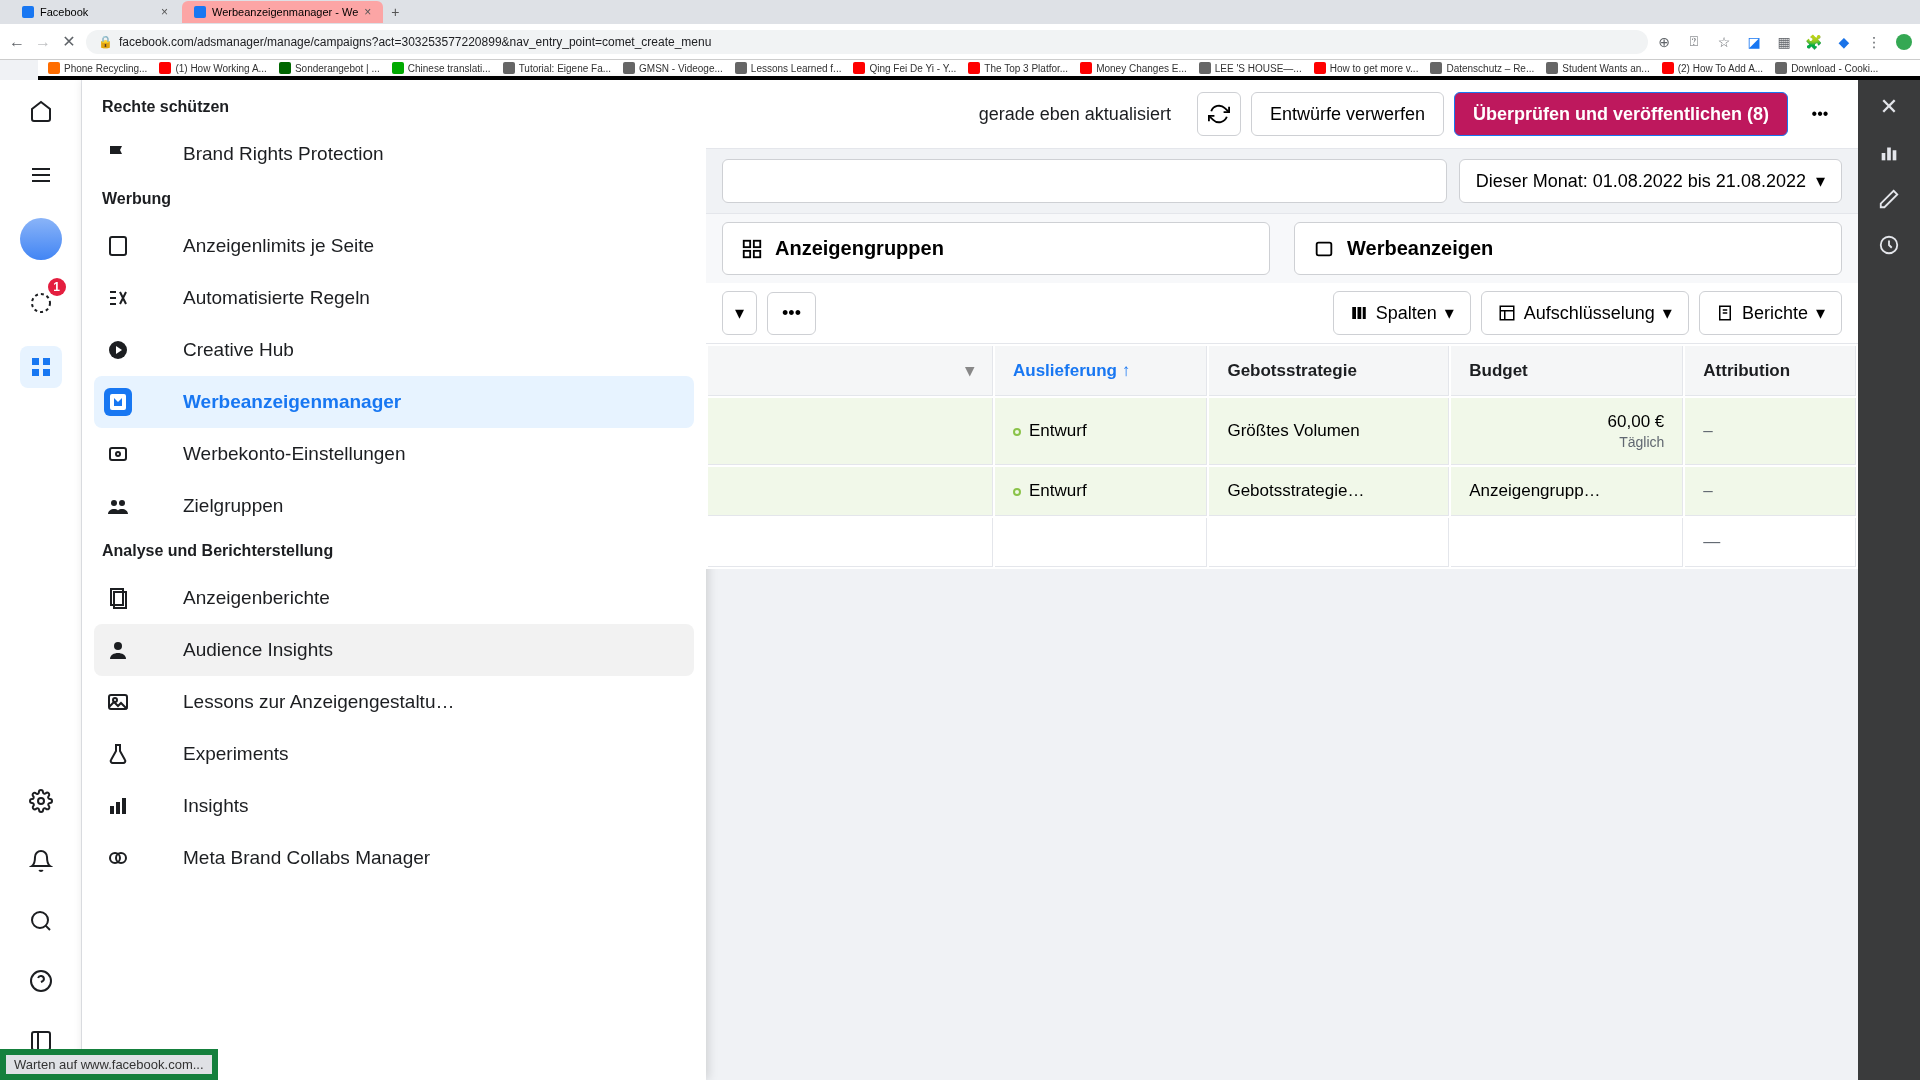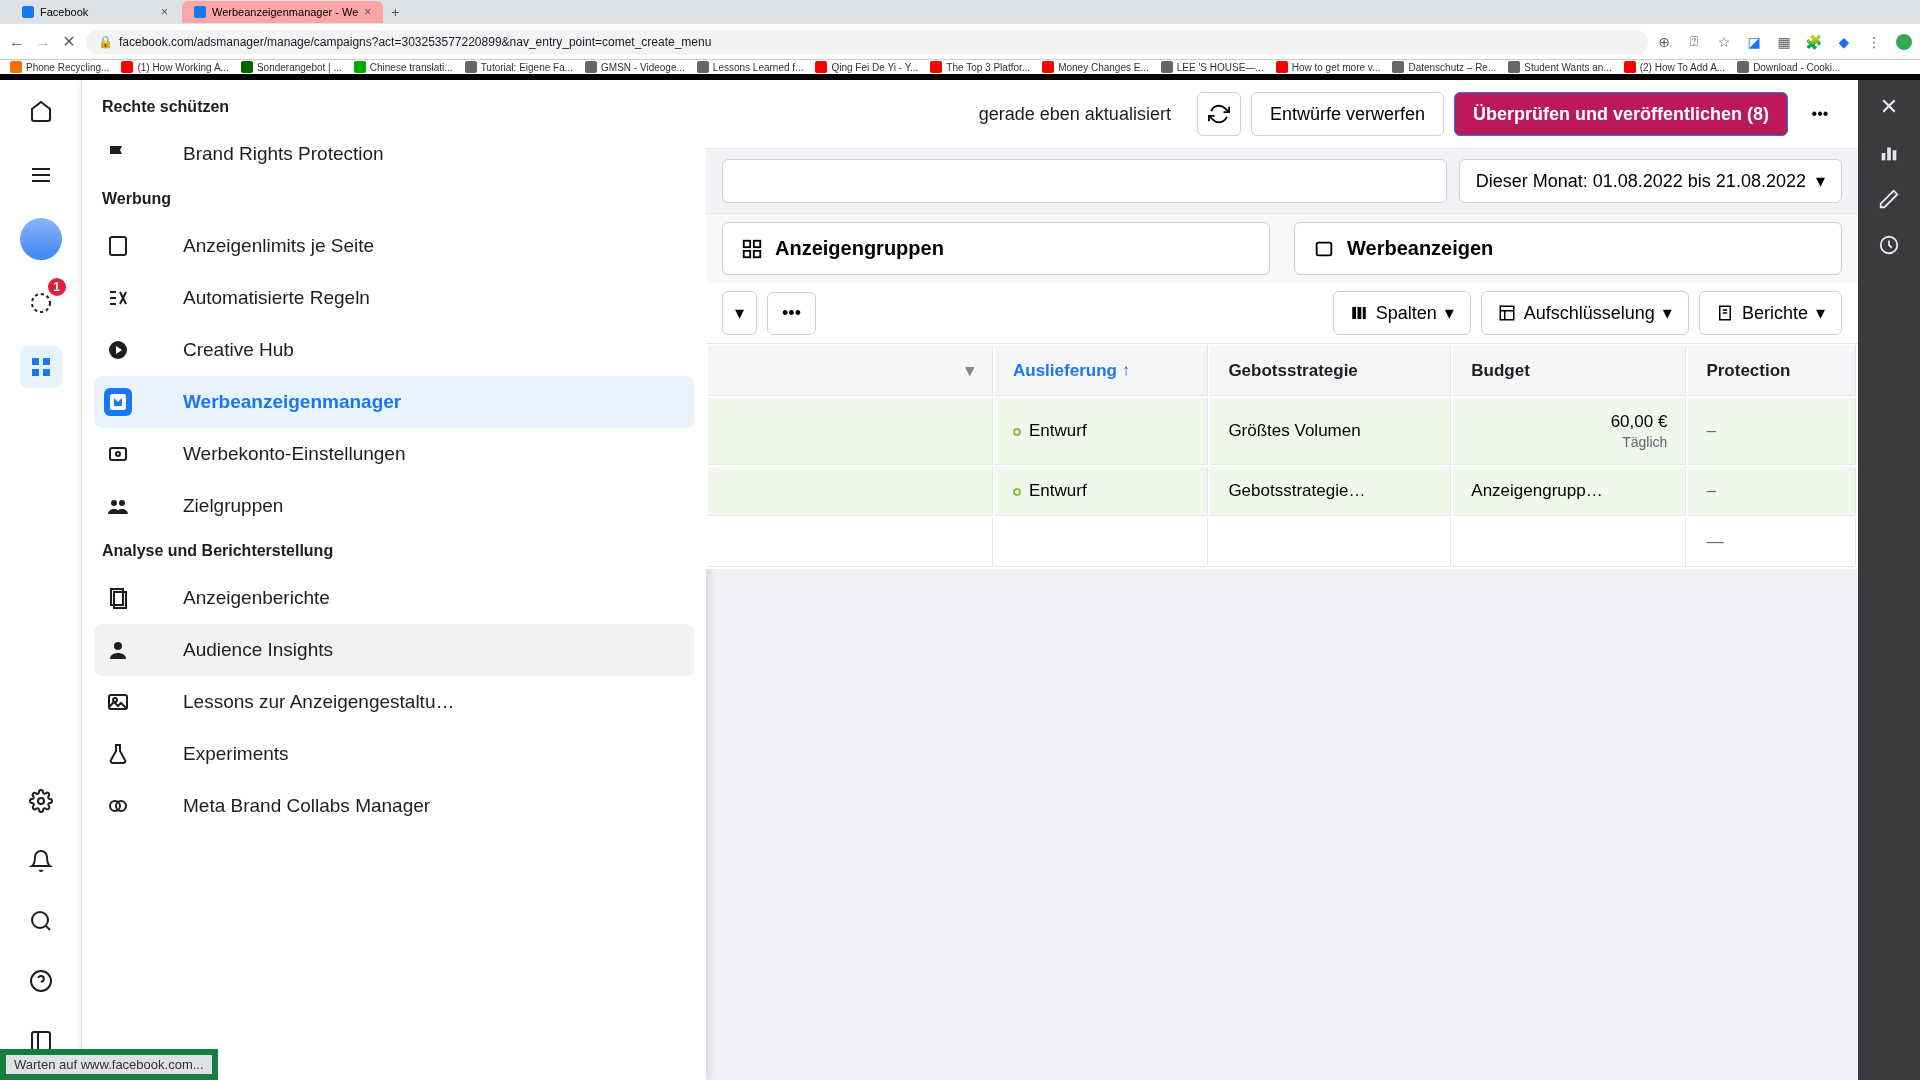--- a/index.html
+++ b/index.html
@@ -13,21 +13,21 @@
 .tab .favicon { width: 12px; height: 12px; background: #1877f2; border-radius: 2px; }
 .tab .close-x { margin-left: auto; font-size: 12px; color: #555; }
 .new-tab { width: 20px; text-align: center; font-size: 14px; color: #555; }
 .url-bar-row { display: flex; align-items: center; height: 36px; background: #fff; padding: 0 8px; gap: 8px; border-bottom: 1px solid #ccc; }
 .nav-btn { width: 18px; height: 18px; color: #5f6368; display: flex; align-items: center; justify-content: center; font-size: 16px; }
 .url-field { flex: 1; background: #f1f3f4; border-radius: 14px; height: 24px; display: flex; align-items: center; padding: 0 12px; font-size: 12px; color: #202124; }
 .url-icons { display: flex; gap: 14px; align-items: center; }
 .url-icons span { width: 16px; height: 16px; display: flex; align-items: center; justify-content: center; color: #5f6368; font-size: 14px; }
 .avatar-small { width: 20px; height: 20px; border-radius: 50%; background: #34a853; }
 
-.bookmarks { display: flex; align-items: center; height: 20px; background: #fff; padding: 0 10px; gap: 12px; font-size: 10px; border-bottom: 6px solid #000000; overflow: hidden; }
+.bookmarks { display: flex; align-items: center; height: 20px; background: #fff; padding: 0 10px; gap: 12px; font-size: 10px; border-bottom: 4px solid #000000; overflow: hidden; margin-left: 38px; }
 .bookmarks .bm { display: flex; align-items: center; gap: 4px; color: #333; white-space: nowrap; }
 .bookmarks .bm .bmico { width: 12px; height: 12px; border-radius: 2px; }
 
 
 .app { position: absolute; top: 80px; left: 0; right: 0; bottom: 0; display: flex; }
 .left-rail { width: 82px; background: #fff; border-right: 1px solid #e4e6eb; display: flex; flex-direction: column; align-items: center; padding-top: 10px; gap: 22px; }
 .left-rail .rail-icon { width: 42px; height: 42px; border-radius: 50%; display: flex; align-items: center; justify-content: center; color: #1c1e21; position: relative; }
 .left-rail .rail-icon svg { width: 24px; height: 24px; }
 .left-rail .rail-icon.selected { background: #e7f3ff; color: #1877f2; border-radius: 8px; }
 .rail-avatar { width: 42px; height: 42px; border-radius: 50%; background: linear-gradient(#8ab4f8,#4285f4); }
@@ -349,20 +349,30 @@
     <div class="menu-item">
       <span class="mi-icon">
           <svg viewBox="0 0 24 24" fill="none" stroke="currentColor" stroke-width="2">
             <path d="M9 3h6M10 3v6l-5 9a2 2 0 002 3h10a2 2 0 002-3l-5-9V3"></path>
           </svg>
         </span>
       <span class="label">Experiments</span>
     </div>
     <div class="menu-item">
       <span class="mi-icon">
+          <svg viewBox="0 0 24 24" fill="currentColor">
+            <rect x="4" y="12" width="4" height="8"></rect>
+            <rect x="10" y="8" width="4" height="12"></rect>
+            <rect x="16" y="4" width="4" height="16"></rect>
+          </svg>
+        </span>
+      <span class="label">Insights</span>
+    </div>
+    <div class="menu-item">
+      <span class="mi-icon">
           <svg viewBox="0 0 24 24" fill="none" stroke="currentColor" stroke-width="2">
             <circle cx="9" cy="12" r="5"></circle>
             <circle cx="15" cy="12" r="5"></circle>
           </svg>
         </span>
       <span class="label">Meta Brand Collabs Manager</span>
     </div>
   </div>
 
   <div class="main">
@@ -442,21 +452,21 @@
       </div>
     </div>
 
     <table class="data-table">
       <thead>
         <tr>
           <th class="first-col" style="text-align:right;color:#888">▾</th>
           <th class="sorted"><span>Auslieferung</span> <span>↑</span></th>
           <th>Gebotsstrategie</th>
           <th>Budget</th>
-          <th>Protection</th>
+          <th>Attribution</th>
         </tr>
       </thead>
       <tbody>
         <tr class="draft-row">
           <td></td>
           <td><span class="status-dot"></span><span>Entwurf</span></td>
           <td>Größtes Volumen</td>
           <td style="text-align:right"><span>60,00 €</span><span class="sub-text">Täglich</span></td>
           <td class="dash">–</td>
         </tr>

